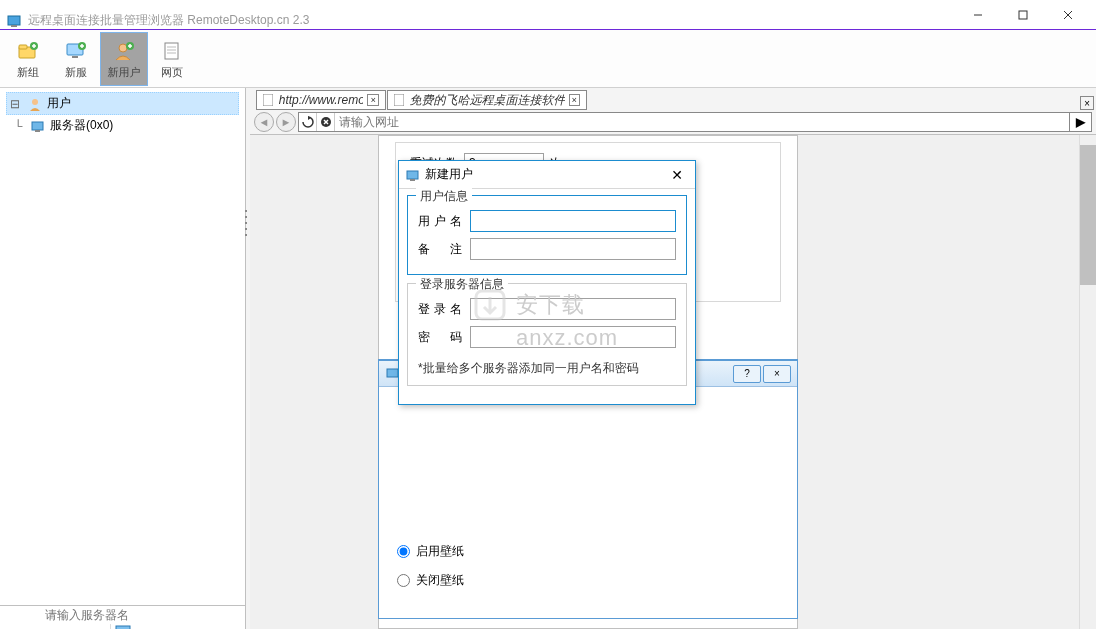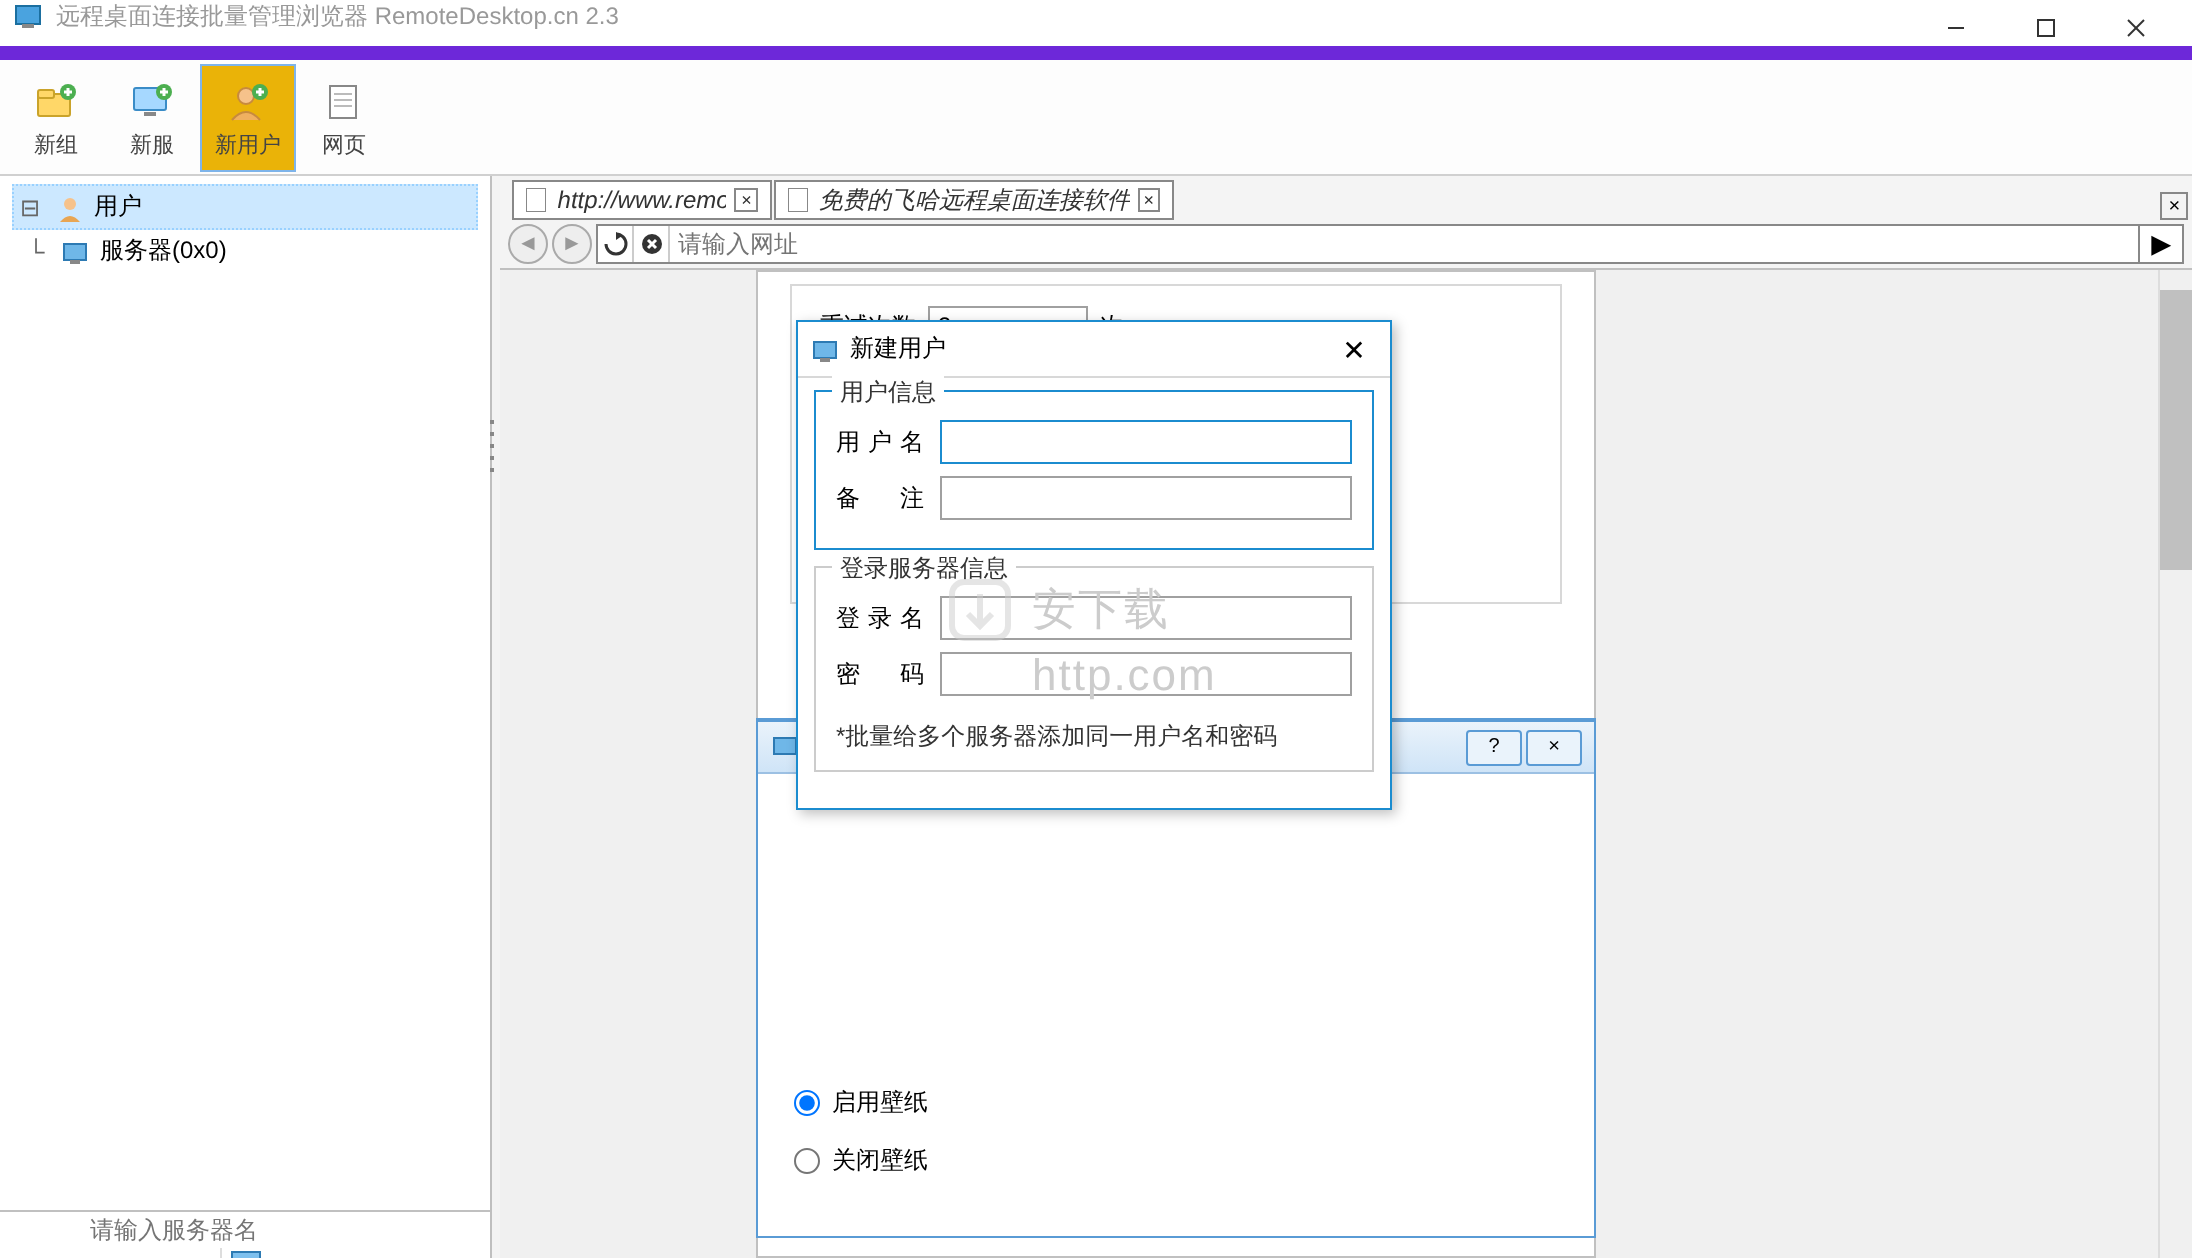--- a/index.html
+++ b/index.html
@@ -1,27 +1,27 @@
 <!DOCTYPE html>
 <html><head>
 <meta charset="utf-8">
 <style>
 * { box-sizing: border-box; margin: 0; padding: 0; font-family: "Microsoft YaHei", "SimSun", sans-serif; font-size: 12px; }
 body { width: 1096px; height: 629px; background: #fff; overflow: hidden; position: relative; }
 
 
-.titlebar { height: 30px; display: flex; align-items: flex-start; padding: 0 6px; background: #fff; border-bottom: 7px solid #6d28d9; }
+.titlebar { height: 30px; display: flex; align-items: flex-end; padding: 0 6px; background: #fff; border-bottom: 1px solid #6d28d9; }
 .titlebar .app-icon { width: 16px; height: 16px; margin-right: 6px; }
 .titlebar .title { color: #999; flex: 1; }
 .titlebar .win-btn { width: 45px; height: 28px; display: flex; align-items: center; justify-content: center; color: #666; }
 
 
 .toolbar { height: 58px; display: flex; align-items: flex-start; border-bottom: 1px solid #d0d0d0; background: #fdfdfd; padding: 2px 4px; }
 .tool-item { width: 48px; height: 54px; display: flex; flex-direction: column; align-items: center; justify-content: center; gap: 2px; cursor: default; border: 1px solid transparent; }
-.tool-item.active { background: #eab308; border: 1px solid #7eb4ea; }
+.tool-item.active { background: #a3a3a3; border: 1px solid #7eb4ea; }
 .tool-item .ticon { width: 24px; height: 24px; display: flex; align-items: center; justify-content: center; }
 .tool-item .tlabel { color: #444; font-size: 11px; }
 
 
 .main { display: flex; height: 541px; }
 .left-pane { width: 246px; border-right: 1px solid #c0c0c0; display: flex; flex-direction: column; position: relative; }
 .tree { flex: 1; padding: 4px 6px; background: #fff; }
 .tree-item { display: flex; align-items: center; gap: 4px; padding: 2px 0; }
 .tree-item.selected { background: #cce8ff; border: 1px dotted #99d1ff; }
 .tree-indent { display: inline-block; width: 16px; text-align: center; color: #666; }
@@ -295,21 +295,21 @@
 </div>
 
 <div class="watermark">
   <div style="display:flex;align-items:center;gap:6px;">
     <svg width="40" height="40" style="opacity:0.5">
         <rect x="6" y="6" width="28" height="28" rx="6" fill="none" stroke="#ccc" stroke-width="3"></rect>
         <path d="M20 12 L20 28 M14 22 L20 28 L26 22" fill="none" stroke="#ccc" stroke-width="3"></path>
       </svg>
     <span class="cn">安下载</span>
   </div>
-  <div style="margin-left:46px;font-size:22px;">http.com</div>
+  <div style="margin-left:46px;font-size:22px;">anxz.com</div>
 </div>
 
 <div class="dialog">
   <div class="dlg-title">
     <span class="tree-icon">
       <svg width="14" height="14">
           <rect x="1" y="3" width="11" height="8" fill="#6fb7e8" stroke="#2d7ab3"></rect>
           <rect x="4" y="11" width="5" height="2" fill="#888"></rect>
         </svg>
     </span>

